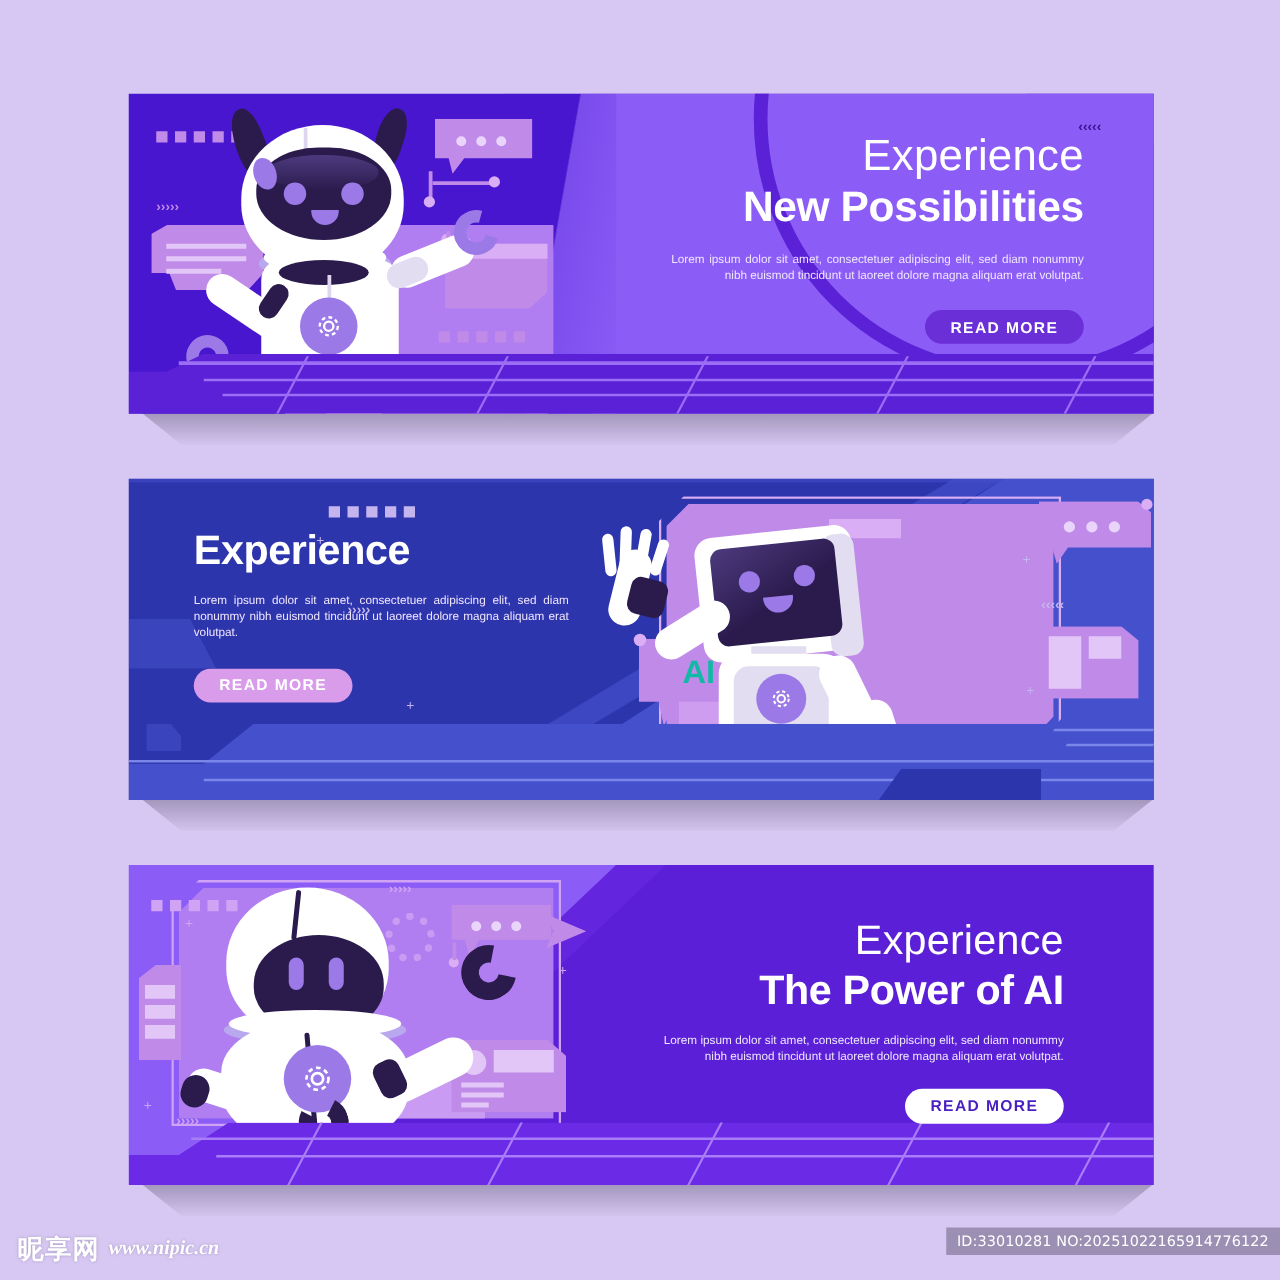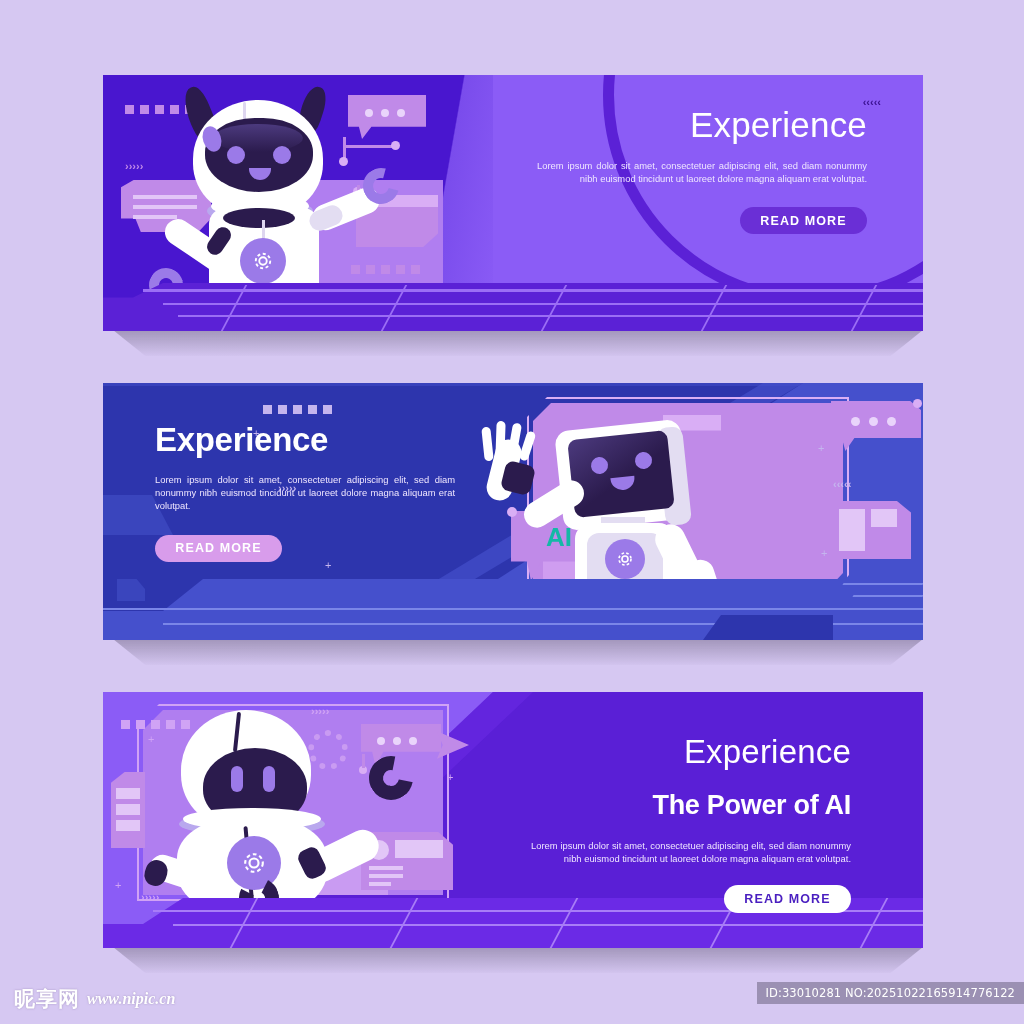--- a/index.html
+++ b/index.html
@@ -209,20 +209,21 @@
       <div class="line" style="left:60px; top:228px; width:760px; height:2px; background:#9b6ef5;"></div>
       <div class="line" style="left:75px; top:240px; width:745px; height:2px; background:#9b6ef5;"></div>
       <div class="line" style="left:130px; top:210px; width:2px; height:46px; background:#9b6ef5; transform:skewX(-28deg);"></div>
       <div class="line" style="left:290px; top:210px; width:2px; height:46px; background:#9b6ef5; transform:skewX(-28deg);"></div>
       <div class="line" style="left:450px; top:210px; width:2px; height:46px; background:#9b6ef5; transform:skewX(-28deg);"></div>
       <div class="line" style="left:610px; top:210px; width:2px; height:46px; background:#9b6ef5; transform:skewX(-28deg);"></div>
       <div class="line" style="left:760px; top:210px; width:2px; height:46px; background:#9b6ef5; transform:skewX(-28deg);"></div>
 
       <div style="position:absolute; right:56px; top:30px; width:330px; text-align:right;">
         <div class="t-light" style="font-size:35px; line-height:40px;">Experience</div>
+        <div class="t-bold" style="font-size:34px; line-height:40px; margin-top:1px;">New Possibilities</div>
         <div class="lorem right" style="margin-top:14px; width:330px; margin-left:auto;">Lorem ipsum dolor sit amet, consectetuer adipiscing elit, sed diam nonummy nibh euismod tincidunt ut laoreet dolore magna aliquam erat volutpat.</div>
         <div style="display:flex; justify-content:flex-end; margin-top:22px;">
           <div class="btn" style="width:127px; height:27px; background:#6a2fd6; color:#ffffff;">READ MORE</div>
         </div>
       </div>
     </div>
   </div>
 
   <div class="banner-shadow" style="left:113px; top:639px; width:810px; height:26px;
               clip-path:polygon(0 0, 100% 0, 96% 100%, 4% 100%);"></div>
@@ -467,21 +468,21 @@
       <div class="line" style="left:50px; top:218px; width:770px; height:2px; background:#a87df7;"></div>
       <div class="line" style="left:70px; top:232px; width:750px; height:2px; background:#a87df7;"></div>
       <div class="line" style="left:140px; top:206px; width:2px; height:50px; background:#a87df7; transform:skewX(-28deg);"></div>
       <div class="line" style="left:300px; top:206px; width:2px; height:50px; background:#a87df7; transform:skewX(-28deg);"></div>
       <div class="line" style="left:460px; top:206px; width:2px; height:50px; background:#a87df7; transform:skewX(-28deg);"></div>
       <div class="line" style="left:620px; top:206px; width:2px; height:50px; background:#a87df7; transform:skewX(-28deg);"></div>
       <div class="line" style="left:770px; top:206px; width:2px; height:50px; background:#a87df7; transform:skewX(-28deg);"></div>
 
       <div style="position:absolute; right:72px; top:40px; width:340px; text-align:right;">
         <div class="t-light" style="font-size:33px; line-height:39px;">Experience</div>
-        <div class="t-bold" style="font-size:27px; line-height:39px; margin-top:15px;">The Power of AI</div>
+        <div class="t-bold" style="font-size:33px; line-height:39px; margin-top:1px;">The Power of AI</div>
         <div class="lorem right" style="margin-top:14px; width:320px; margin-left:auto;">Lorem ipsum dolor sit amet, consectetuer adipiscing elit, sed diam nonummy nibh euismod tincidunt ut laoreet dolore magna aliquam erat volutpat.</div>
         <div style="display:flex; justify-content:flex-end; margin-top:20px;">
           <div class="btn" style="width:127px; height:28px; background:#ffffff; color:#4a1fc0;">READ MORE</div>
         </div>
       </div>
     </div>
   </div>
 
   <div class="wm" style="left:14px; top:985px;">
     <span class="wm-cn">昵享网</span>

